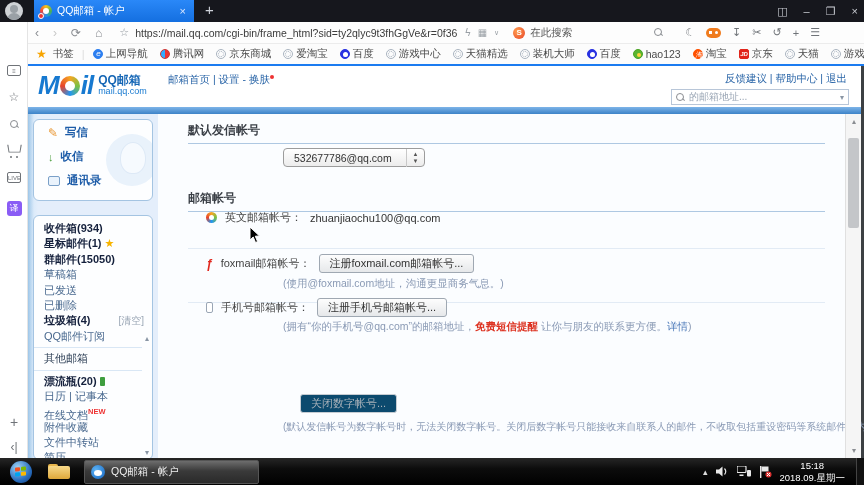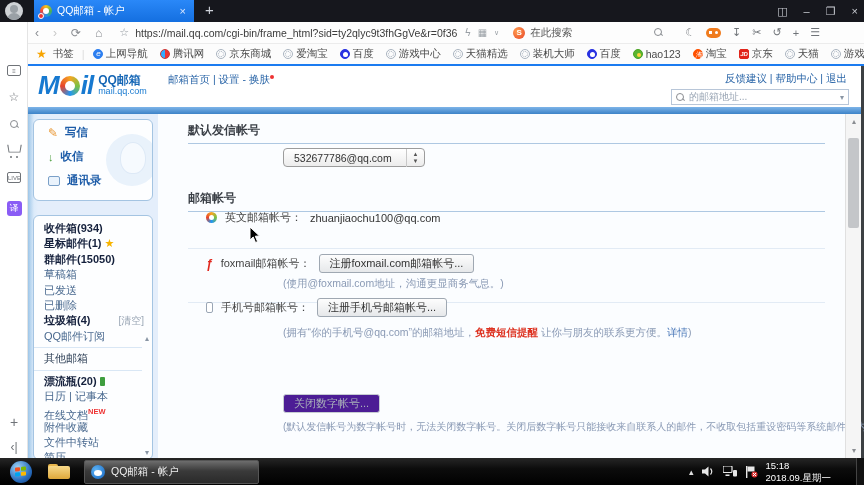--- a/index.html
+++ b/index.html
@@ -109,21 +109,21 @@
   .selectbox { position:absolute; left:125px; top:34px; width:142px; height:19px; border:1px solid #9c9c9c; border-radius:4px; background:linear-gradient(#fff,#ececec); display:flex; align-items:center; font-size:10.5px; color:#333; }
   .selectbox .val { flex:1; padding-left:10px; }
   .selectbox .arrows { width:18px; border-left:1px solid #c8c8c8; text-align:center; color:#555; font-size:6px; line-height:7px; padding:2px 0; }
   .formrow { position:absolute; left:48px; display:flex; align-items:center; gap:8px; }
   .formrow .lbl { color:#444; }
   .qq-circle { width:11px; height:11px; border-radius:50%; background:conic-gradient(#f5a623,#7ac143,#2196f3,#e8442a,#f5a623); position:relative; }
   .qq-circle:before { content:""; position:absolute; left:3px; top:3px; width:5px; height:5px; border-radius:50%; background:#fff; }
   .fox-ic { color:#e0281e; font-weight:bold; font-style:italic; font-size:12px; }
   .phone-ic { display:inline-block; width:7px; height:11px; border:1.2px solid #9aa6b5; border-radius:2px; background:#fff; }
   .btn { display:inline-block; border:1px solid #9fa8b2; border-radius:3px; background:linear-gradient(#fdfdfd,#e6e8ea); padding:1px 10px; font-size:11px; color:#333; }
-  .btn.disabled { color:#aab2ba; border-color:#c6ccd2; background:#4c1d95; }
+  .btn.disabled { color:#aab2ba; border-color:#c6ccd2; background:#0c4a6e;margin-left:17px; }
   .note { position:absolute; left:125px; color:#8a9ab5; font-size:10.5px; white-space:nowrap; }
   .note .red { color:#dd3322; font-weight:bold; }
   .note .lnk { color:#4a78b8; }
   .hr { position:absolute; left:30px; right:20px; height:1px; background:#e2ebf5; }
   #btnbar { position:absolute; left:0; bottom:0; width:100%; height:26px; background:#d8e7f8; border-top:1px solid #c2d6ec; display:flex; align-items:center; padding-left:8px; gap:7px; }
   .btn-primary { border:1px solid #2a6ab8; border-radius:3px; background:linear-gradient(#5ca6ea,#2f7cd0); color:#fff; font-weight:bold; padding:3px 12px; font-size:11px; }
   .btn-plain { border:1px solid #aab6c4; border-radius:3px; background:linear-gradient(#fff,#eceef0); color:#333; padding:3px 10px; font-size:11px; }
 
   
   #pagescroll { position:absolute; right:0; top:0; width:16px; height:344px; background:#f5f5f5; border-left:1px solid #e0e0e0; }
@@ -138,21 +138,21 @@
   .orb .flag i:nth-child(1){background:#f25022;} .orb .flag i:nth-child(2){background:#7fba00;}
   .orb .flag i:nth-child(3){background:#00a4ef;} .orb .flag i:nth-child(4){background:#ffb900;}
   .folder { width:22px; height:16px; margin-left:16px; position:relative; flex:0 0 auto; }
   .folder:before { content:""; position:absolute; left:0; top:0; width:10px; height:4px; background:#e8b64c; border-radius:2px 2px 0 0; }
   .folder:after { content:""; position:absolute; left:0; top:2px; width:22px; height:13px; background:linear-gradient(#f7d98a,#dfa83a); border-radius:2px; }
   .taskbtn { margin-left:14px; height:24px; width:175px; display:flex; align-items:center; gap:6px; background:linear-gradient(#6d6d6d,#3a3a3a 45%,#2a2a2a); border:1px solid #555; border-radius:2px; padding:0 6px; color:#f0f0f0; font-size:10.5px; }
   .taskbtn .bico { width:14px; height:14px; border-radius:50%; background:radial-gradient(circle at 35% 35%,#5db3f5,#1565c0); position:relative; flex:0 0 auto; }
   .taskbtn .bico:before { content:""; position:absolute; left:3px; top:5px; width:8px; height:6px; border-radius:50%; background:#fff; }
   .tray { margin-left:auto; display:flex; align-items:center; gap:8px; color:#e8e8e8; }
   .tray .glyph { font-size:9px; color:#ddd; }
-  .clock { line-height:1.2; font-size:9.5px; color:#fff; margin-right:17px; }
+  .clock { text-align:center; line-height:1.2; font-size:9.5px; color:#fff; margin-right:3px; }
   .showdesk { width:8px; height:27px; background:#111; border-left:1px solid #444; }
 
   
   #cursor { position:absolute; left:249px; top:226px; width:12px; height:18px; z-index:99; }
 
   .dd-sm { font-size:7px; color:#9aa0a6; }
 </style>
 </head>
 <body>
 
@@ -377,21 +377,21 @@
         </div>
         <div class="note" style="top:163px">(使用@foxmail.com地址，沟通更显商务气息。)</div>
 
         <div class="hr" style="top:188px"></div>
 
         <div class="formrow" style="top:184px">
           <span class="phone-ic"></span>
           <span class="lbl">手机号邮箱帐号：</span>
           <span class="btn">注册手机号邮箱帐号...</span>
         </div>
-        <div class="note" style="top:212px">
+        <div class="note" style="top:206px">
           <span>(拥有“你的手机号@qq.com”的邮箱地址，</span><span class="red">免费短信提醒</span><span> 让你与朋友的联系更方便。</span><span class="lnk">详情</span><span>)</span>
         </div>
 
         <div class="formrow" style="top:280px;left:125px">
           <span class="btn disabled">关闭数字帐号...</span>
         </div>
         <div class="note" style="top:306px;font-size:10px">(默认发信帐号为数字帐号时，无法关闭数字帐号。关闭后数字帐号只能接收来自联系人的邮件，不收取包括重设密码等系统邮件在内的其他所有邮件。)</div>
 
       </div>
 

